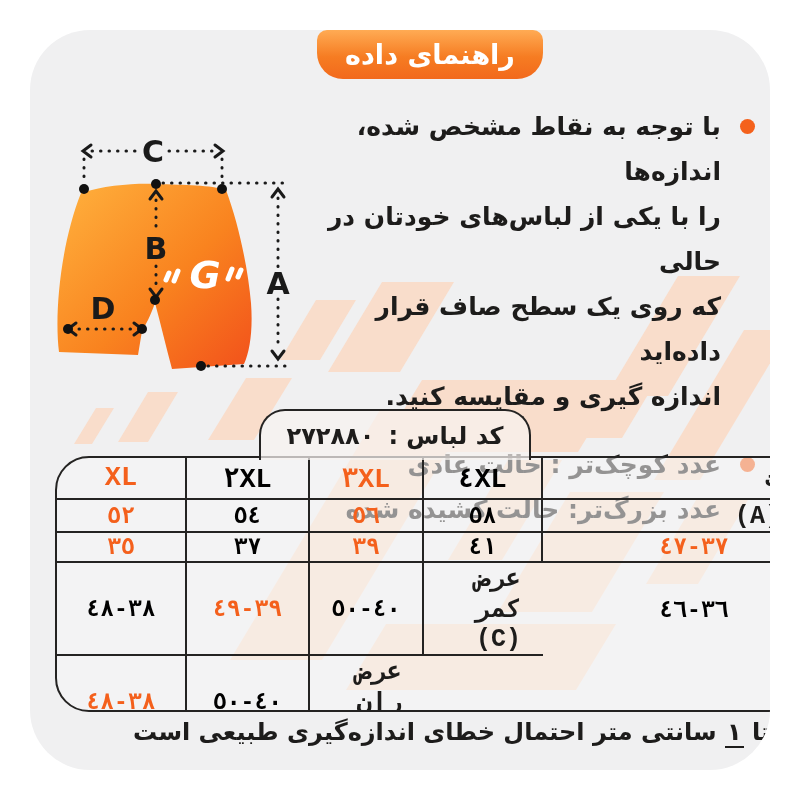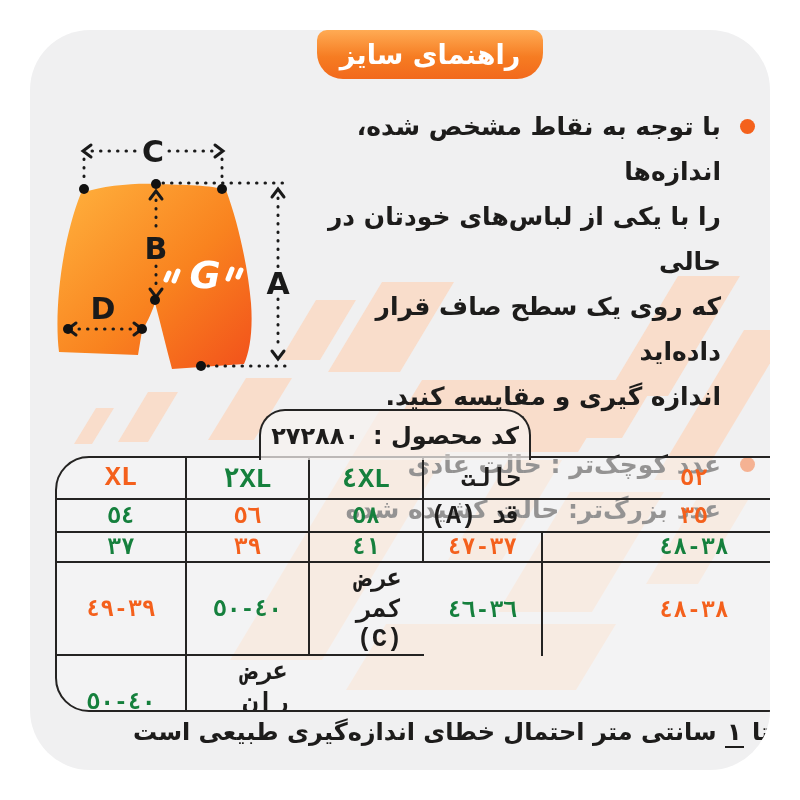--- a/index.html
+++ b/index.html
@@ -62,21 +62,21 @@
   }
   .cell.br{border-right:2px solid #242322;}
   .cell.bb{border-bottom:2px solid #242322;}
   .cell.hdr{font-size:27px;}
   .cell.val{font-size:23px;}
   .cell.lbl{
     direction:rtl;justify-content:flex-start;padding-right:22px;
     color:#1d1c1b;font-size:25px;
   }
   .orange{color:#f4601c;}
-  .navy{color:#15803d;}
+  .navy{color:#000000;}
 
   
   .footer-note{
     position:absolute;left:0;top:688px;width:740px;z-index:1;
     text-align:right;direction:rtl;color:#1d1c1b;
     font-size:24px;font-weight:bold;
   }
   .footer-note .u{border-bottom:2px solid #1d1c1b;padding:0 2px;}
 
   
@@ -104,21 +104,21 @@
 
       <path d="M392 350 h200 l-44 72 h-200 z"></path>
       <path d="M350 380 h92 l-150 250 h-92 z"></path>
       <path d="M356 594 h230 l-40 66 h-230 z"></path>
       <path d="M540 462 h94 l-72 120 h-94 z"></path>
       <path d="M478 430 h54 l-60 100 h-54 z"></path>
     </g>
   </svg>
 
   <div class="badge">
-    <span>راهنمای سایز</span>
+    <span>راهنمای داده</span>
   </div>
 
   <svg class="diagram" width="260" height="292" viewBox="0 0 260 292">
     <defs>
       <linearGradient id="shortsGrad" x1="0" y1="0" x2="1" y2="1">
         <stop offset="0" stop-color="#ffb23e"></stop>
         <stop offset="0.55" stop-color="#f9831f"></stop>
         <stop offset="1" stop-color="#f2511b"></stop>
       </linearGradient>
     </defs>
@@ -205,28 +205,29 @@
       <span class="bullet-line">اندازه گیری و مقایسه کنید.</span>
     </div>
     <div class="bullet-item">
       <span class="bullet-dot"></span>
       <span class="bullet-line">عدد کوچک‌تر : حالت عادی</span>
       <span class="bullet-line">عدد بزرگ‌تر: حالت کشیده شده</span>
     </div>
   </div>
 
   <div class="code-tab">
-    <span>کد محصول :</span>
+    <span>کد لباس :</span>
     <span>٢٧٢٨٨٠</span>
   </div>
 
   <div class="size-table">
 
     <div class="cell hdr br bb orange">XL</div>
     <div class="cell hdr br bb navy">٢XL</div>
+    <div class="cell hdr br bb orange">٣XL</div>
     <div class="cell hdr br bb navy">٤XL</div>
     <div class="cell hdr bb lbl">حالت</div>
 
     <div class="cell val br bb orange">٥٢</div>
     <div class="cell val br bb navy">٥٤</div>
     <div class="cell val br bb orange">٥٦</div>
     <div class="cell val br bb navy">٥٨</div>
     <div class="cell bb lbl">قد (A)</div>
 
     <div class="cell val br bb orange">٣٥</div>

